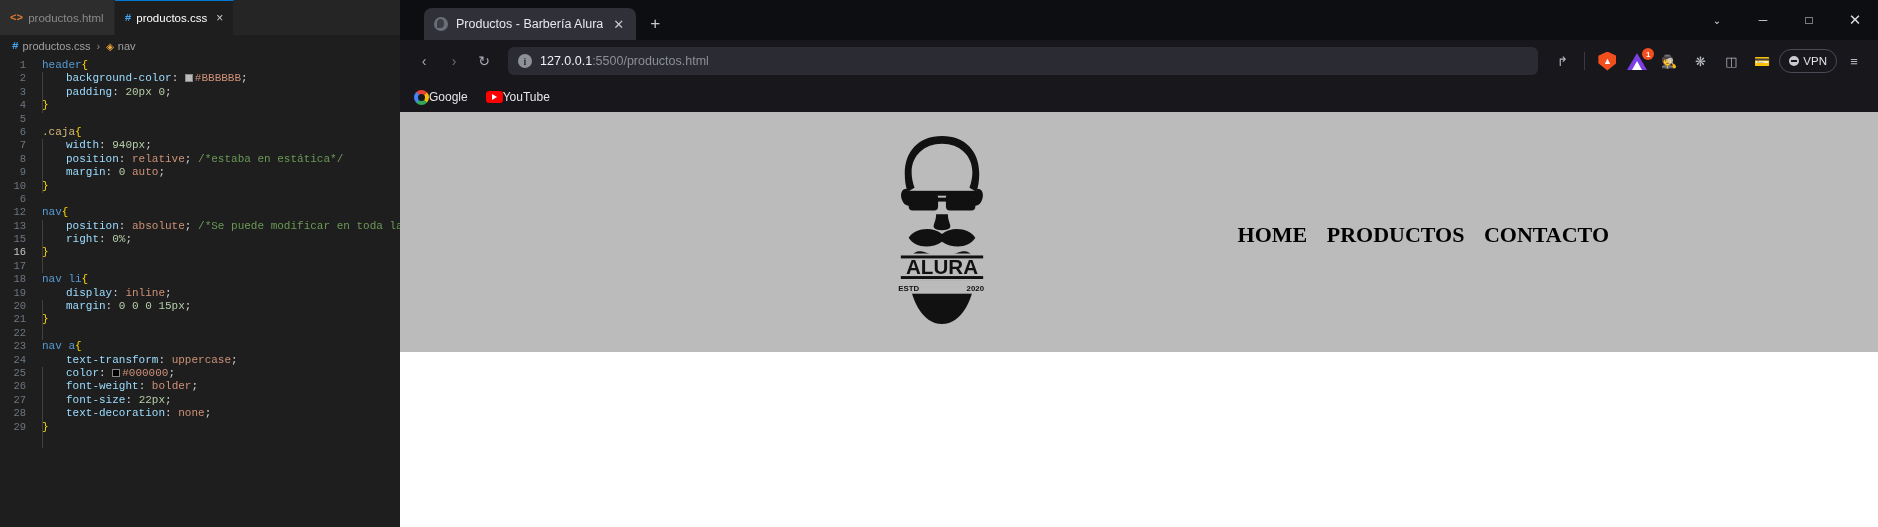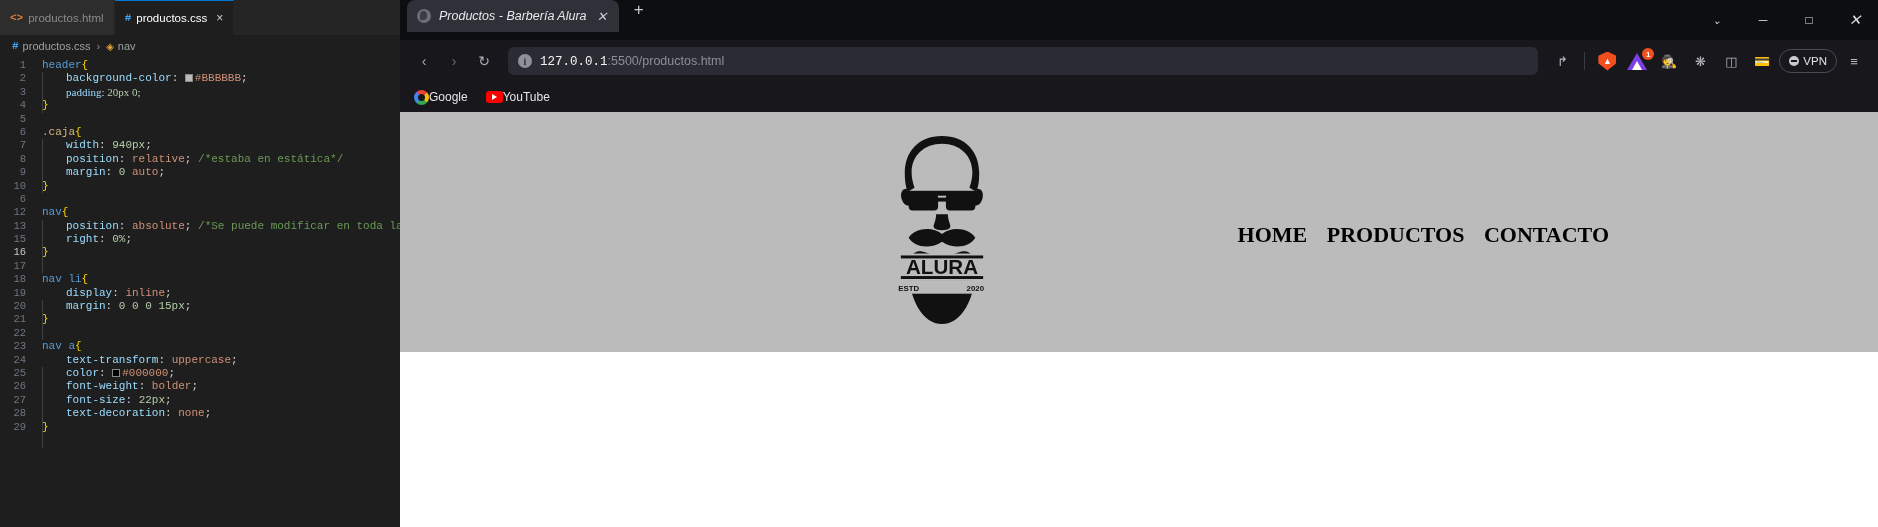--- a/index.html
+++ b/index.html
@@ -113,25 +113,24 @@
     height: 527px;
     background: #17171c;
     display: flex;
     flex-direction: column;
     overflow: hidden;
   }
   .btabstrip {
     height: 40px;
     background: #0d0e12;
     display: flex;
-    align-items: flex-start;
-    padding-left: 7px;
+    align-items: flex-end;
+    padding-left: 24px;
     flex: 0 0 40px;
     position: relative;
-    font-style: italic;
   }
   .btab {
     display: flex;
     align-items: center;
     gap: 8px;
     height: 32px;
     background: #2f3038;
     border-radius: 8px 8px 0 0;
     padding: 0 10px;
     min-width: 180px;
@@ -204,21 +203,21 @@
     border-radius: 50%;
     background: #8f9199;
     color: #2b2c33;
     font-size: 10px;
     font-weight: bold;
     display: flex; align-items: center; justify-content: center;
     font-family: "Liberation Serif", serif;
     flex: 0 0 14px;
   }
   .url { font-size: 12.5px; color: #8c8e96; white-space: nowrap; }
-  .url b { color: #f2f2f4; font-weight: normal; font-family: Liberation Mono, monospace; }
+  .url b { color: #f2f2f4; font-weight: normal; }
   .tb-right { display: flex; align-items: center; gap: 3px; }
   .tbicon {
     width: 28px; height: 28px;
     display: flex; align-items: center; justify-content: center;
     color: #b6b8bf; font-size: 13px;
     position: relative;
   }
   .divider { width: 1px; height: 18px; background: #3a3b42; margin: 0 5px; }
   .brave-lion {
     width: 18px; height: 19px;
@@ -368,21 +367,21 @@
     <span class="bc-css-icon">#</span>
     <span>productos.css</span>
     <span class="bc-sep">›</span>
     <span class="bc-tag-icon">◈</span>
     <span>nav</span>
   </div>
 
   <div class="code-area" id="code-area">
       <div class="line"><span class="ln">1</span><span class="code"><span class="sel">header</span><span class="brace">{</span></span></div>
       <div class="line"><span class="ln">2</span><span class="code" style="padding-left: 32px;"><span class="prop">background-color</span><span class="punc">: </span><span class="swatch" style="background: rgb(187, 187, 187);"></span><span class="val">#BBBBBB</span><span class="punc">;</span></span></div>
-      <div class="line"><span class="ln">3</span><span class="code" style="padding-left: 32px; font-family: Liberation Serif, serif;"><span class="prop">padding</span><span class="punc">: </span><span class="num">20px 0</span><span class="punc">;</span></span></div>
+      <div class="line"><span class="ln">3</span><span class="code" style="padding-left: 32px;"><span class="prop">padding</span><span class="punc">: </span><span class="num">20px 0</span><span class="punc">;</span></span></div>
       <div class="line"><span class="ln">4</span><span class="code"><span class="brace">}</span></span></div>
       <div class="line"><span class="ln">5</span><span class="code"></span></div>
       <div class="line"><span class="ln">6</span><span class="code"><span class="tagname">.caja</span><span class="brace">{</span></span></div>
       <div class="line"><span class="ln">7</span><span class="code" style="padding-left: 32px;"><span class="prop">width</span><span class="punc">: </span><span class="num">940px</span><span class="punc">;</span></span></div>
       <div class="line"><span class="ln">8</span><span class="code" style="padding-left: 32px;"><span class="prop">position</span><span class="punc">: </span><span class="val">relative</span><span class="punc">; </span><span class="cmt">/*estaba en estática*/</span></span></div>
       <div class="line"><span class="ln">9</span><span class="code" style="padding-left: 32px;"><span class="prop">margin</span><span class="punc">: </span><span class="num">0 </span><span class="val">auto</span><span class="punc">;</span></span></div>
       <div class="line"><span class="ln">10</span><span class="code"><span class="brace">}</span></span></div>
       <div class="line"><span class="ln">6</span><span class="code"></span></div>
       <div class="line"><span class="ln">12</span><span class="code"><span class="sel">nav</span><span class="brace">{</span></span></div>
       <div class="line"><span class="ln">13</span><span class="code" style="padding-left: 32px;"><span class="prop">position</span><span class="punc">: </span><span class="val">absolute</span><span class="punc">; </span><span class="cmt">/*Se puede modificar en toda la página, re</span></span></div>

